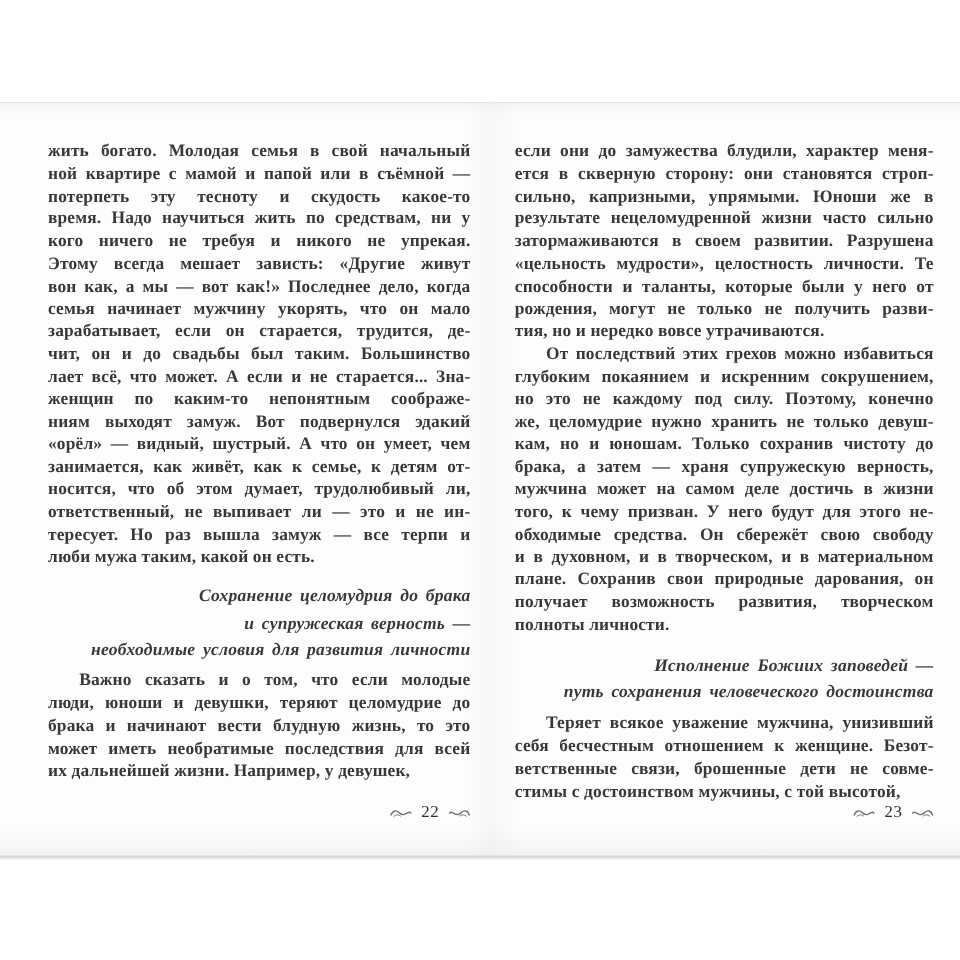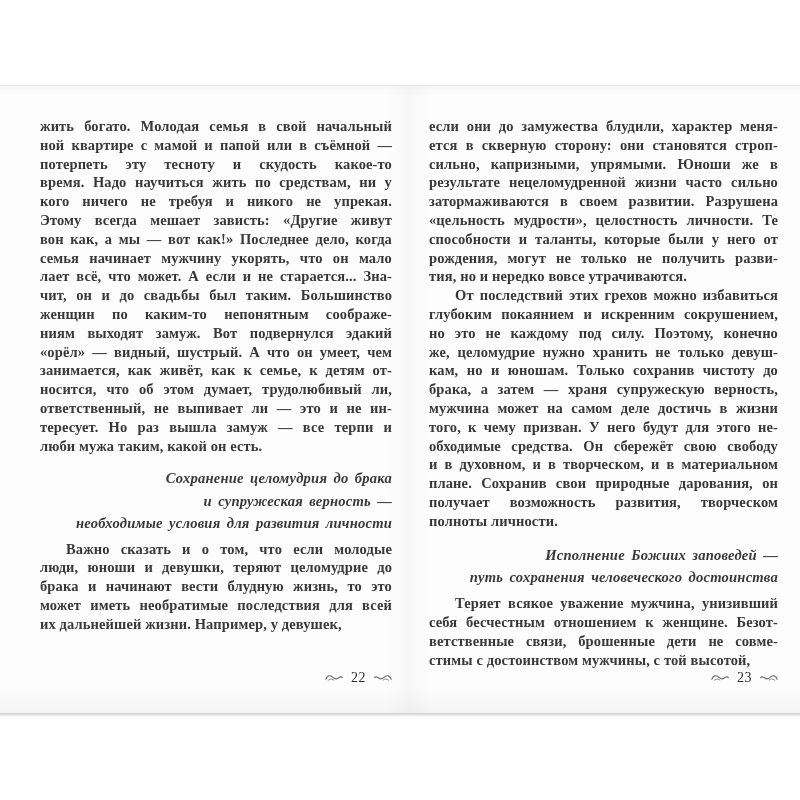--- a/index.html
+++ b/index.html
@@ -62,22 +62,23 @@
     <div class="flow" id="left-flow">
         <div class="para">
           <div class="bline">жить богато. Молодая семья в свой начальный</div>
           <div class="bline">ной квартире с мамой и папой или в съёмной —</div>
           <div class="bline">потерпеть эту тесноту и скудость какое-то</div>
           <div class="bline">время. Надо научиться жить по средствам, ни у</div>
           <div class="bline">кого ничего не требуя и никого не упрекая.</div>
           <div class="bline">Этому всегда мешает зависть: «Другие живут</div>
           <div class="bline">вон как, а мы — вот как!» Последнее дело, когда</div>
           <div class="bline">семья начинает мужчину укорять, что он мало</div>
+          <div class="bline">зарабатывает, если он старается, трудится, де-</div>
+          <div class="bline">чит, он и до свадьбы был таким. Большинство</div>
           <div class="bline">лает всё, что может. А если и не старается... Зна-</div>
-          <div class="bline">чит, он и до свадьбы был таким. Большинство</div>
           <div class="bline">женщин по каким-то непонятным соображе-</div>
           <div class="bline">ниям выходят замуж. Вот подвернулся эдакий</div>
           <div class="bline">«орёл» — видный, шустрый. А что он умеет, чем</div>
           <div class="bline">занимается, как живёт, как к семье, к детям от-</div>
           <div class="bline">носится, что об этом думает, трудолюбивый ли,</div>
           <div class="bline">ответственный, не выпивает ли — это и не ин-</div>
           <div class="bline">тересует. Но раз вышла замуж — все терпи и</div>
           <div class="bline last">люби мужа таким, какой он есть.</div>
         </div>
         <div class="heading">

